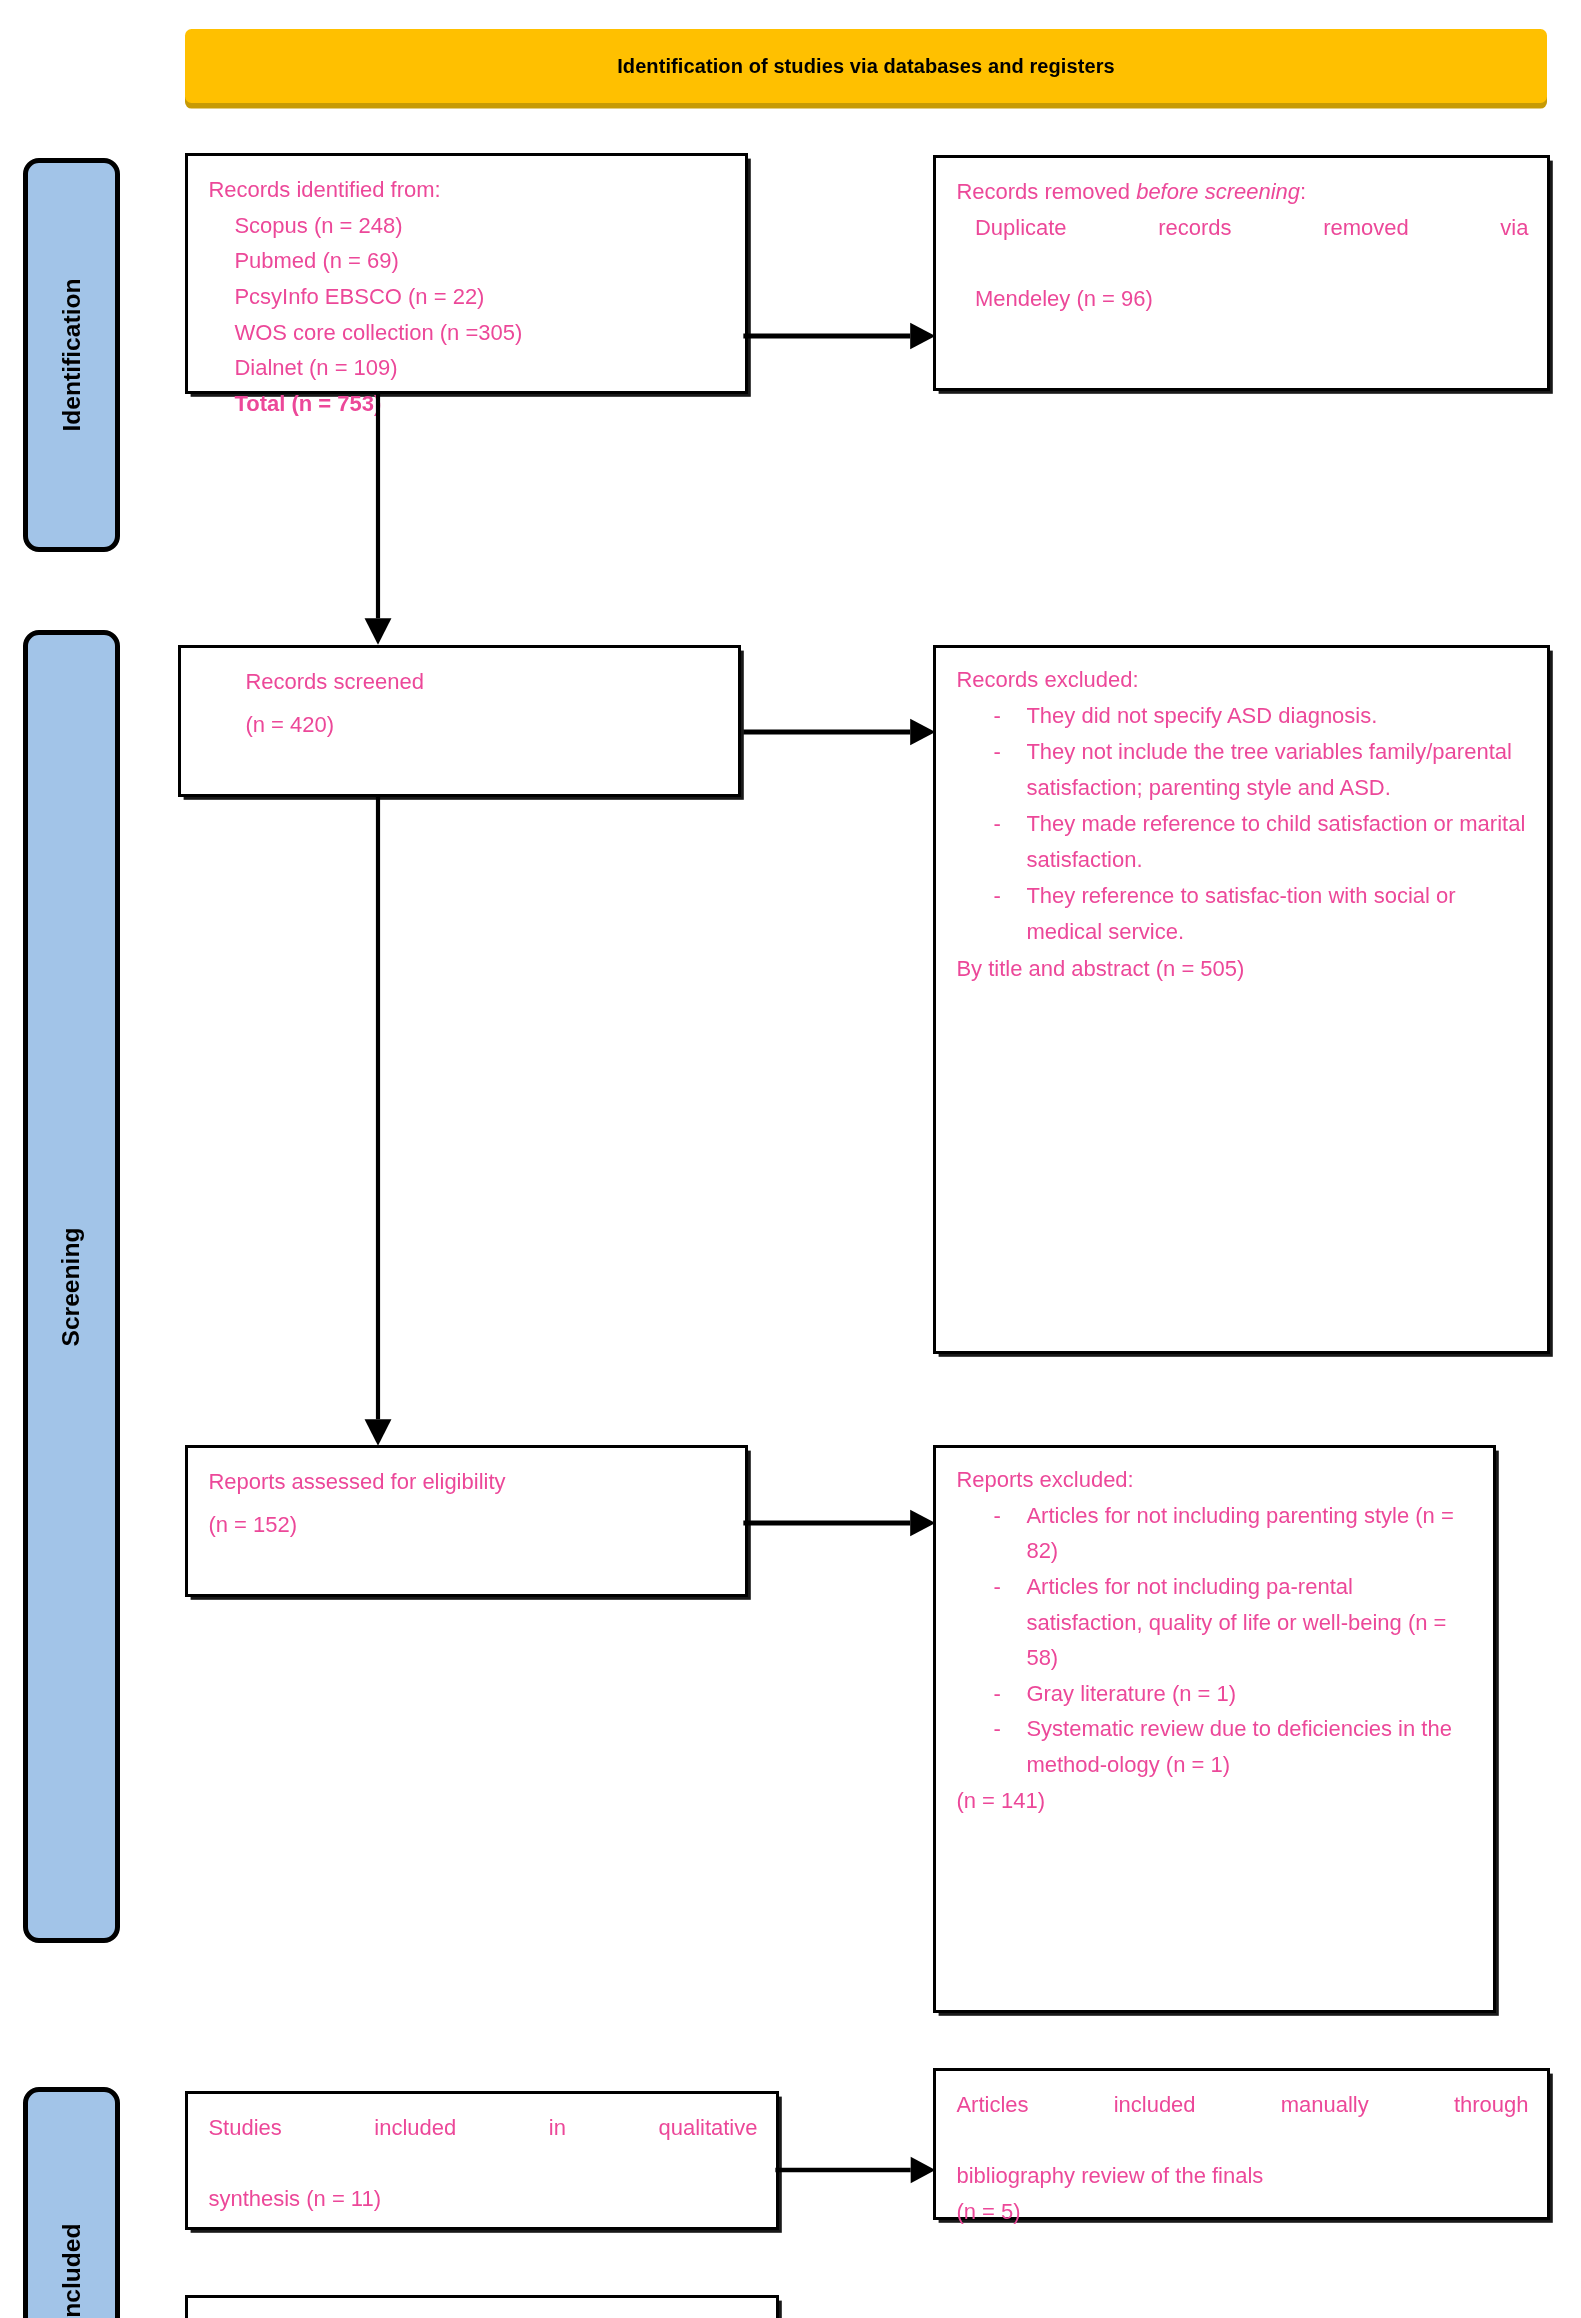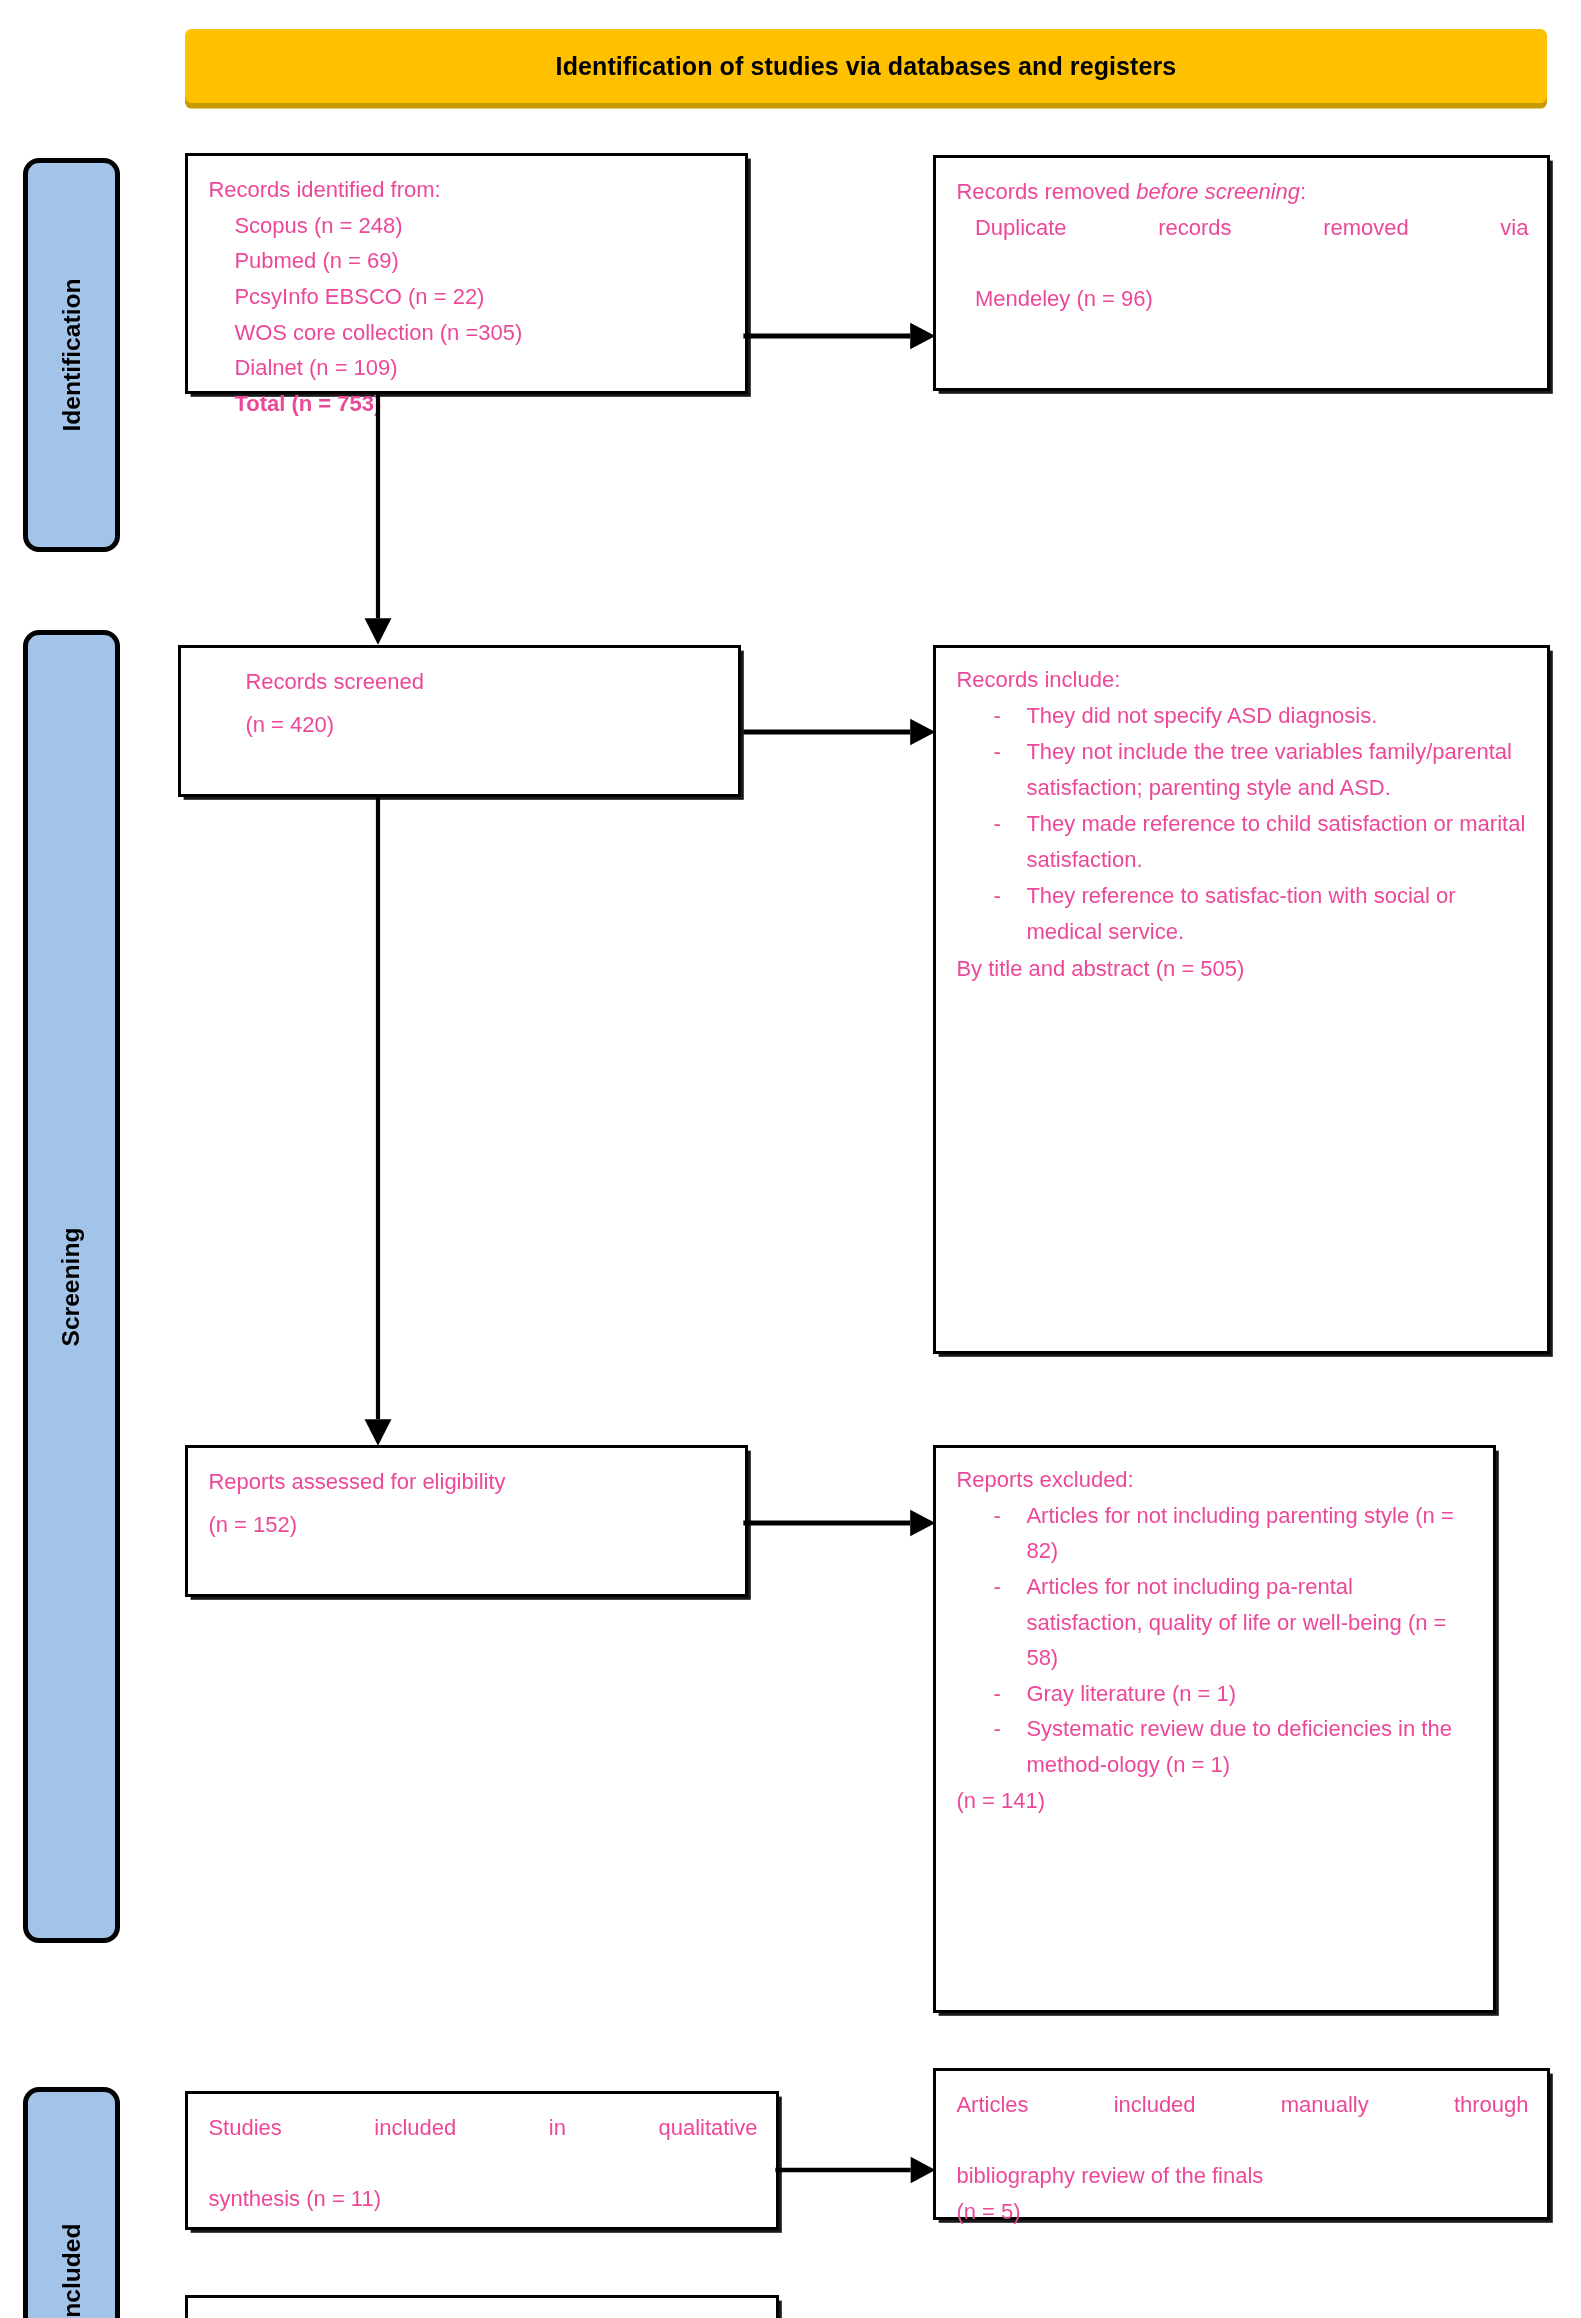--- a/index.html
+++ b/index.html
@@ -19,21 +19,21 @@
   .banner{
     position:absolute;
     left:185px; top:29px;
     width:1362px; height:74px;
     background:var(--accent,#FFC000);
     border-radius:6.5px;
     box-shadow:0 5.6px 0 0 #c79a04;
     display:flex; align-items:center; justify-content:center;
   }
   .banner-title{
-    font-size:25px;
+    font-size:20px;
     font-weight:bold;
     color:#000;
     letter-spacing:0.1px;
     text-align:center;
   }
 
   
   .stage{
     position:absolute;
     left:23px;
@@ -166,21 +166,21 @@
 
   <div class="box" id="box-screened">
     <div class="box-inner">
       <div>Records screened</div>
       <div style="margin-top:7.4px;">(n = 420)</div>
     </div>
   </div>
 
   <div class="box" id="box-records-excluded">
     <div class="box-inner" style="padding-top:14px;">
-      <div>Records include:</div>
+      <div>Records excluded:</div>
       <ul class="bullets">
         <li>
           <span class="marker">-</span>
           <span class="btext">They did not specify ASD diagnosis.</span>
         </li>
         <li>
           <span class="marker">-</span>
           <span class="btext">They not include the tree variables family/parental satisfaction; parenting style and ASD.</span>
         </li>
         <li>

